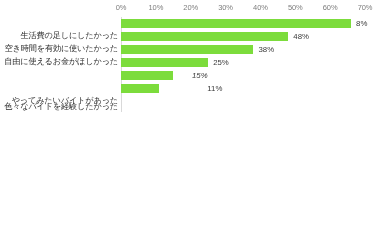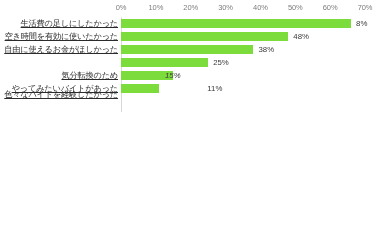--- a/index.html
+++ b/index.html
@@ -51,28 +51,27 @@
     top: 17px;
     width: 384px;
   }
   .row {
     position: relative;
     height: 13px;
   }
   .cat-label {
     position: absolute;
     right: 266px; 
-    top: 0;
+    top: 12px;
     height: 13px;
     line-height: 13px;
     font-size: 8.2px;
     color: #2b2b2b;
     white-space: nowrap;
     letter-spacing: -0.2px;
-    text-decoration: underline;
   }
   .bar {
     position: absolute;
     left: 121px;
     top: 2px;
     height: 9px;
     background: #7cdc3c;
   }
   .bar-value {
     position: absolute;
@@ -117,23 +116,22 @@
         <div class="cat-label" style="color: rgb(43, 43, 43);">自由に使えるお金がほしかった</div>
         <div class="bar" style="width: 132.457px; background: rgb(124, 220, 60);"></div>
         <div class="bar-value" style="left: 258.457px; color: rgb(58, 58, 58);">38%</div>
       </div>
       <div class="row">
         <div class="cat-label" style="color: rgb(43, 43, 43); margin-top: 32px;">色々なバイトを経験したかった</div>
         <div class="bar" style="width: 87.1429px; background: rgb(124, 220, 60);"></div>
         <div class="bar-value" style="left: 213.143px; color: rgb(58, 58, 58);">25%</div>
       </div>
       <div class="row">
-        <div class="cat-label" style="color: rgb(43, 43, 43);">気分転換のため</div>
         <div class="bar" style="width: 52.2857px; background: rgb(124, 220, 60);"></div>
-        <div class="bar-value" style="left: 165px; color: rgb(58, 58, 58); font-style: italic;">15%</div>
+        <div class="bar-value" style="left: 192px; color: rgb(58, 58, 58); font-style: italic;">15%</div>
       </div>
       <div class="row">
         <div class="cat-label" style="color: rgb(43, 43, 43);">やってみたいバイトがあった</div>
         <div class="bar" style="width: 38.3429px; background: rgb(124, 220, 60);"></div>
         <div class="bar-value" style="left: 164.343px; color: rgb(58, 58, 58); margin-left: 43px;">11%</div>
       </div>
     </div>
 
 </div>
 

